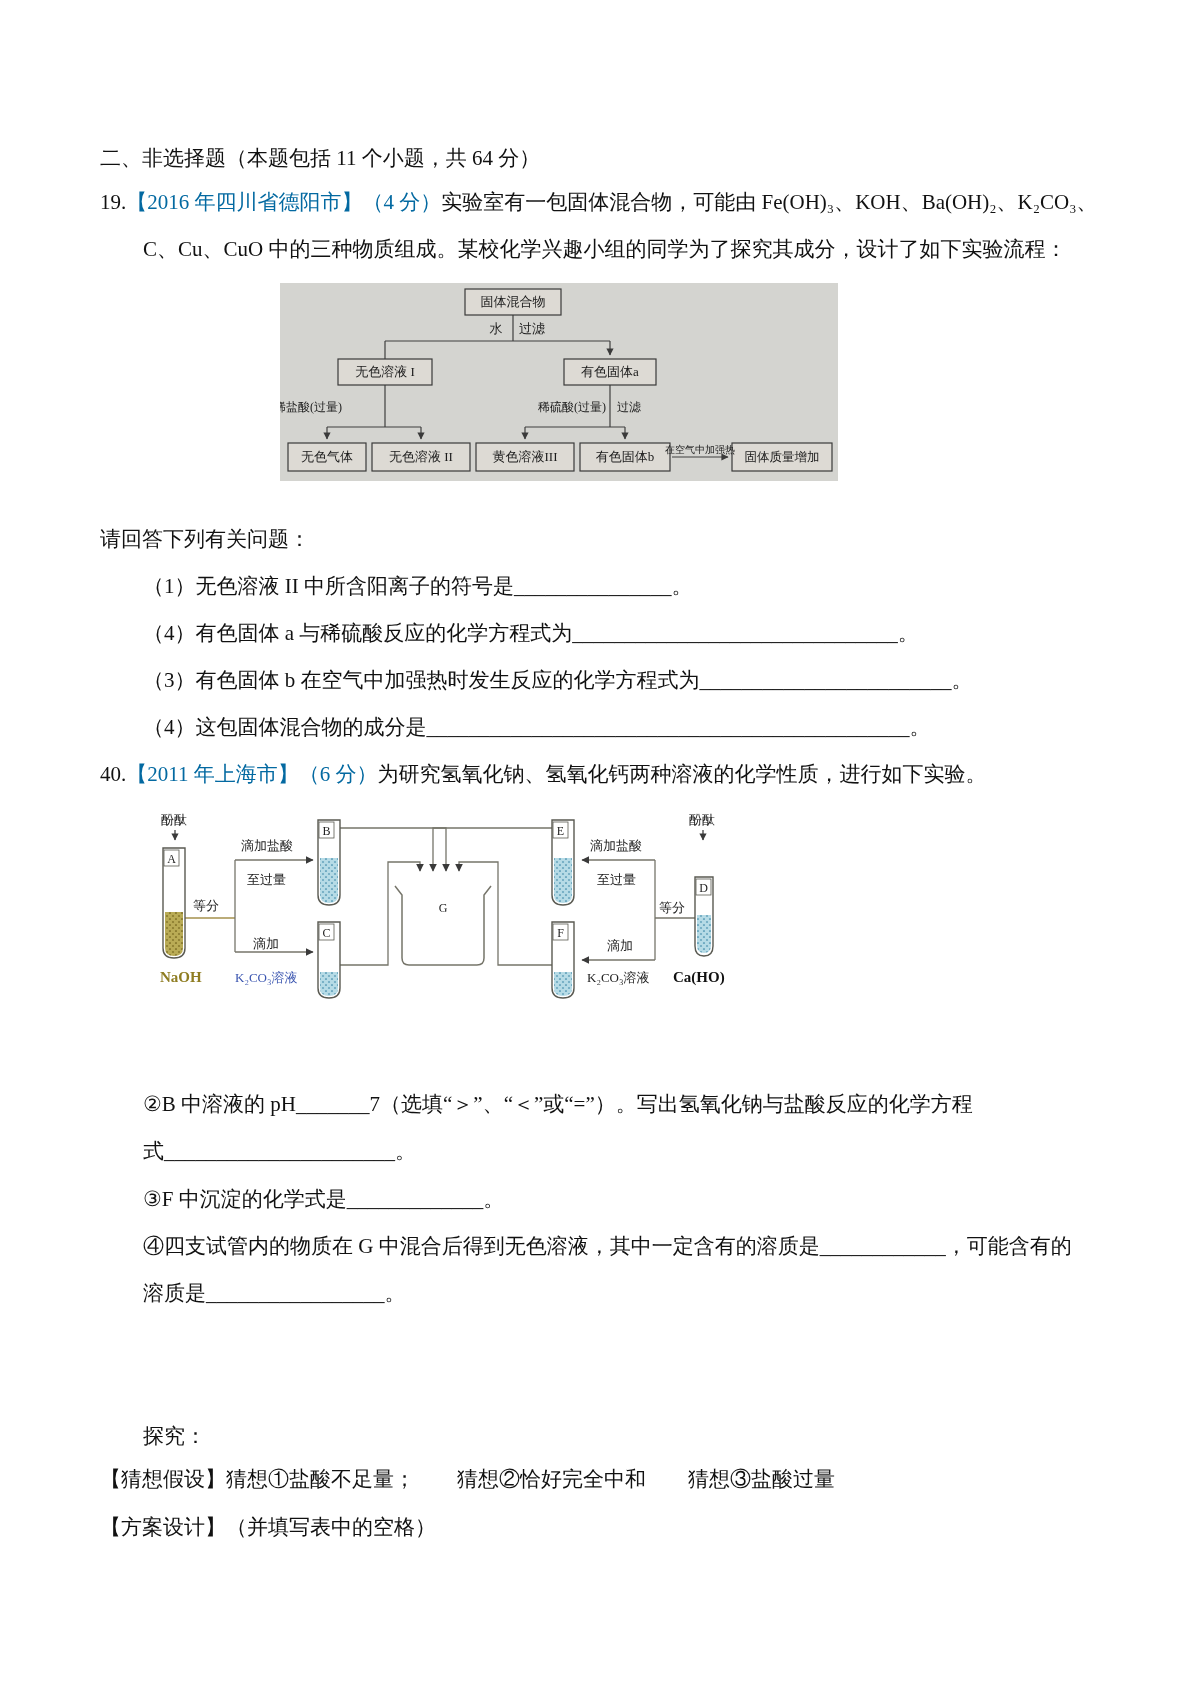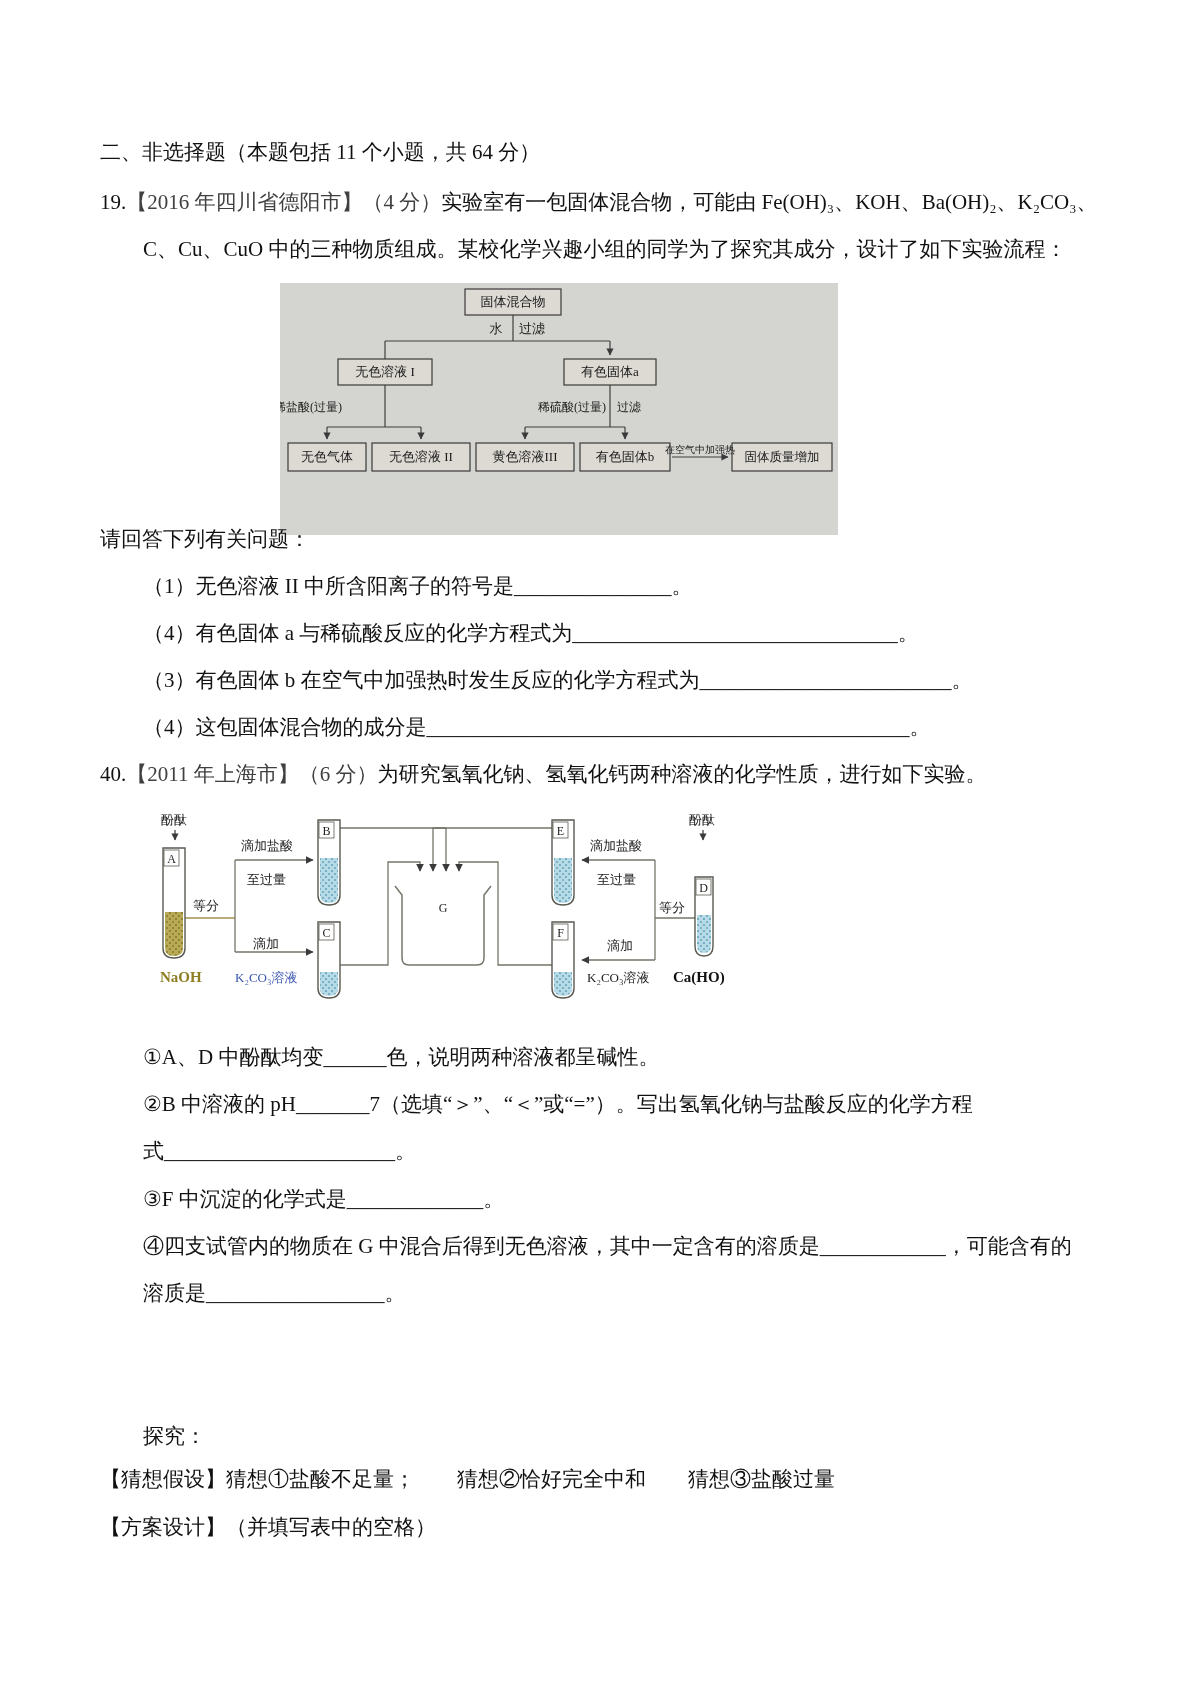--- a/index.html
+++ b/index.html
@@ -1,34 +1,34 @@
 <!DOCTYPE html>
 <html><head>
 <meta charset="utf-8">
 <style>
   html,body{margin:0;padding:0;background:#ffffff;}
   .page{position:relative;width:1200px;height:1698px;background:#ffffff;overflow:hidden;
         font-family:"Liberation Serif","DejaVu Serif",serif;color:#111;}
   .line{position:absolute;font-size:21px;line-height:30px;white-space:pre;}
-  .blue{color:#404040;}
+  .blue{color:#0369a1;}
   .panel{position:absolute;}
   .flowbg{background:#d4d4d0;}
   svg text{font-family:"Liberation Serif","DejaVu Serif",serif;}
 </style>
 </head>
 <body>
 
 <div class="page">
 
-  <div class="line" style="left:100px;top:137px">二、非选择题（本题包括 11 个小题，共 64 分）</div>
+  <div class="line" style="left:100px;top:143px">二、非选择题（本题包括 11 个小题，共 64 分）</div>
 
   <div class="line" style="left:100px;top:187px"><span>19.</span><span class="blue">【2016 年四川省德阳市】（4 分）</span><span>实验室有一包固体混合物，可能由 Fe(OH)₃、KOH、Ba(OH)₂、K₂CO₃、</span></div>
   <div class="line" style="left:143px;top:234px">C、Cu、CuO 中的三种物质组成。某校化学兴趣小组的同学为了探究其成分，设计了如下实验流程：</div>
 
-  <div class="panel flowbg" style="left:280px;top:283px;width:558px;height:252px">
+  <div class="panel flowbg" style="left:280px;top:283px;width:558px;height:198px">
     <svg width="558" height="194" viewBox="0 0 558 194">
       <defs>
         <marker id="far" markerWidth="7" markerHeight="7" refX="5.5" refY="3" orient="auto">
           <path d="M0,0 L6,3 L0,6 Z" fill="#3a3a3a"></path>
         </marker>
       </defs>
       <g stroke="#3f3f3f" stroke-width="1.2" fill="none">
         <path d="M233,32 V58"></path>
         <path d="M105,58 H330"></path>
         <path d="M105,58 V76"></path>
@@ -169,21 +169,20 @@
         <text x="118" y="148">滴加</text>
         <text x="472" y="150">滴加</text>
         <text x="100" y="182" fill="#3a55b0">K₂CO₃溶液</text>
         <text x="452" y="182">K₂CO₃溶液</text>
         <text x="25" y="182" font-size="15" font-weight="bold" fill="#8f7d22">NaOH</text>
         <text x="538" y="182" font-size="15" font-weight="bold" fill="#111">Ca(HO)</text>
       </g>
     </svg>
   </div>
 
-  <div class="line" style="left:143px;top:1042px">①A、D 中酚酞均变______色，说明两种溶液都呈碱性。</div>
   <div class="line" style="left:143px;top:1089px">②B 中溶液的 pH_______7（选填“＞”、“＜”或“=”）。写出氢氧化钠与盐酸反应的化学方程</div>
   <div class="line" style="left:143px;top:1136px">式______________________。</div>
   <div class="line" style="left:143px;top:1184px">③F 中沉淀的化学式是_____________。</div>
   <div class="line" style="left:143px;top:1231px">④四支试管内的物质在 G 中混合后得到无色溶液，其中一定含有的溶质是____________，可能含有的</div>
   <div class="line" style="left:143px;top:1278px">溶质是_________________。</div>
 
   <div class="line" style="left:143px;top:1421px">探究：</div>
   <div class="line" style="left:100px;top:1464px">【猜想假设】猜想①盐酸不足量；　　猜想②恰好完全中和　　猜想③盐酸过量</div>
   <div class="line" style="left:100px;top:1512px">【方案设计】（并填写表中的空格）</div>
 

